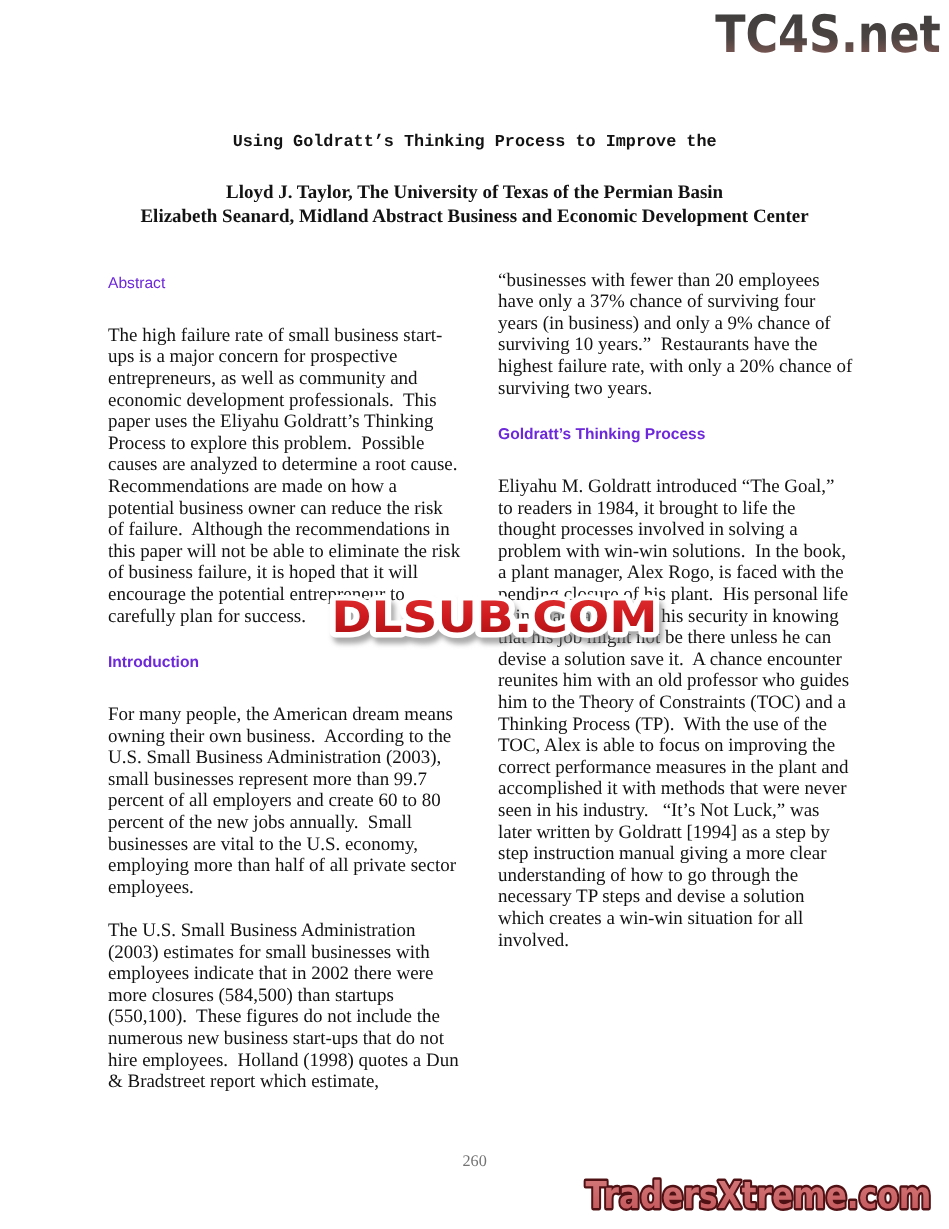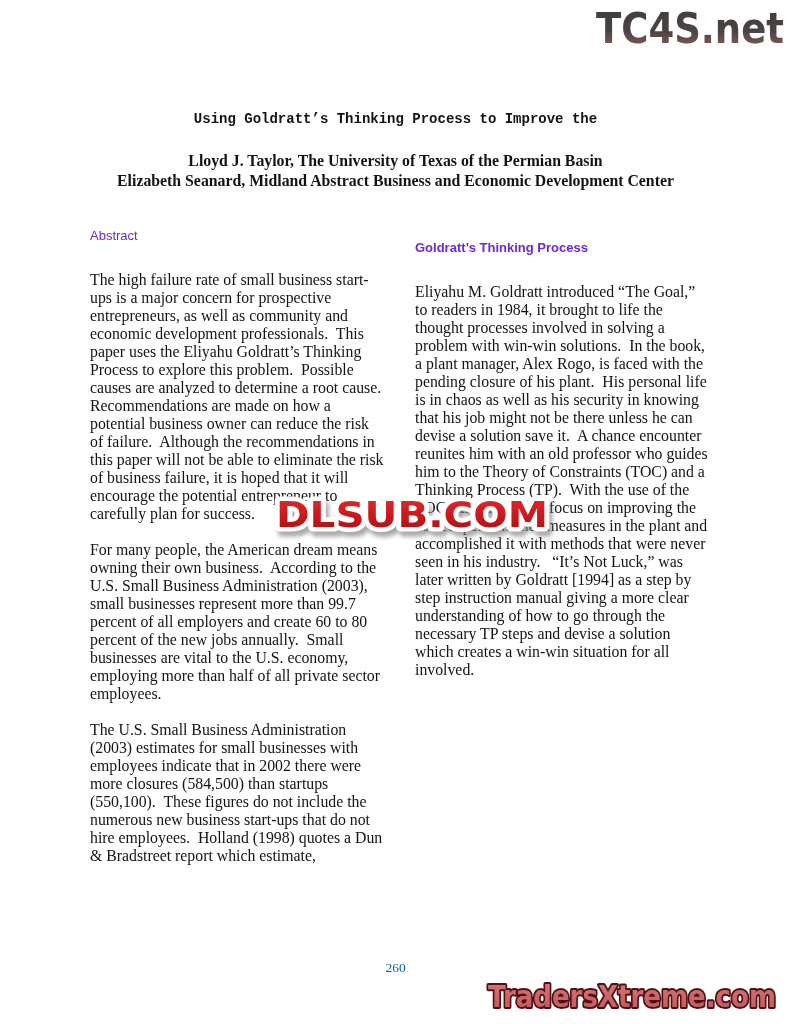--- a/index.html
+++ b/index.html
@@ -54,21 +54,21 @@
     margin:0 0 24px 0;
     color:#6d28d9;
   }
   h2.regular{font-weight:400;}
   h2.bold{font-weight:700;margin-top:12px;}
   .pagenum{
     position:absolute;
     top:960px;left:0;right:0;
     text-align:center;
     font-size:13.5px;
-    color:#0369a1;
+    color:#737373;
   }
   .wm{position:absolute;pointer-events:none;}
   .wm-tc4s{left:588px;top:0px;}
   .wm-tc4s svg{filter:blur(0.4px);}
   .wm-dlsub{left:262px;top:483px;}
   .wm-dlsub svg{filter:drop-shadow(3px 5px 2px rgba(125,125,125,0.65));}
   .wm-traders{left:475px;top:971px;}
   .wm-svg-text{
     font-family:"DejaVu Sans", sans-serif;
     font-weight:bold;
@@ -94,24 +94,26 @@
 
   <div class="header">
     <h1 class="title"><span>Using Goldratt’s Thinking Process to Improve the</span><br></h1>
     <div class="authors"><span>Lloyd J. Taylor, The University of Texas of the Permian Basin</span><br><span>Elizabeth Seanard, Midland Abstract Business and Economic Development Center</span></div>
   </div>
 
   <div class="columns">
     <div class="col">
       <h2 class="regular">Abstract</h2>
       <p>The high failure rate of small business start-ups is a major concern for prospective entrepreneurs, as well as community and economic development professionals.  This paper uses the Eliyahu Goldratt’s Thinking Process to explore this problem.  Possible causes are analyzed to determine a root cause.  Recommendations are made on how a potential business owner can reduce the risk of failure.  Although the recommendations in this paper will not be able to eliminate the risk of business failure, it is hoped that it will encourage the potential entrepreneur to carefully plan for success.</p>
+      <h2 class="bold">Introduction</h2>
       <p>For many people, the American dream means owning their own business.  According to the U.S. Small Business Administration (2003), small businesses represent more than 99.7 percent of all employers and create 60 to 80 percent of the new jobs annually.  Small businesses are vital to the U.S. economy, employing more than half of all private sector employees.</p>
       <p>The U.S. Small Business Administration (2003) estimates for small businesses with employees indicate that in 2002 there were more closures (584,500) than startups (550,100).  These figures do not include the numerous new business start-ups that do not hire employees.  Holland (1998) quotes a Dun &amp; Bradstreet report which estimate,</p>
     </div>
     <div class="col">
+      <p>“businesses with fewer than 20 employees have only a 37% chance of surviving four years (in business) and only a 9% chance of surviving 10 years.”  Restaurants have the highest failure rate, with only a 20% chance of surviving two years.</p>
       <h2 class="bold">Goldratt’s Thinking Process</h2>
       <p>Eliyahu M. Goldratt introduced “The Goal,” to readers in 1984, it brought to life the thought processes involved in solving a problem with win-win solutions.  In the book, a plant manager, Alex Rogo, is faced with the pending closure of his plant.  His personal life is in chaos as well as his security in knowing that his job might not be there unless he can devise a solution save it.  A chance encounter reunites him with an old professor who guides him to the Theory of Constraints (TOC) and a Thinking Process (TP).  With the use of the TOC, Alex is able to focus on improving the correct performance measures in the plant and accomplished it with methods that were never seen in his industry.   “It’s Not Luck,” was later written by Goldratt [1994] as a step by step instruction manual giving a more clear understanding of how to go through the necessary TP steps and devise a solution which creates a win-win situation for all involved.</p>
     </div>
   </div>
 
   <div class="pagenum">260</div>
 
   <div class="wm wm-dlsub">
     <svg width="300" height="62" viewBox="0 0 300 62">
       <defs>

